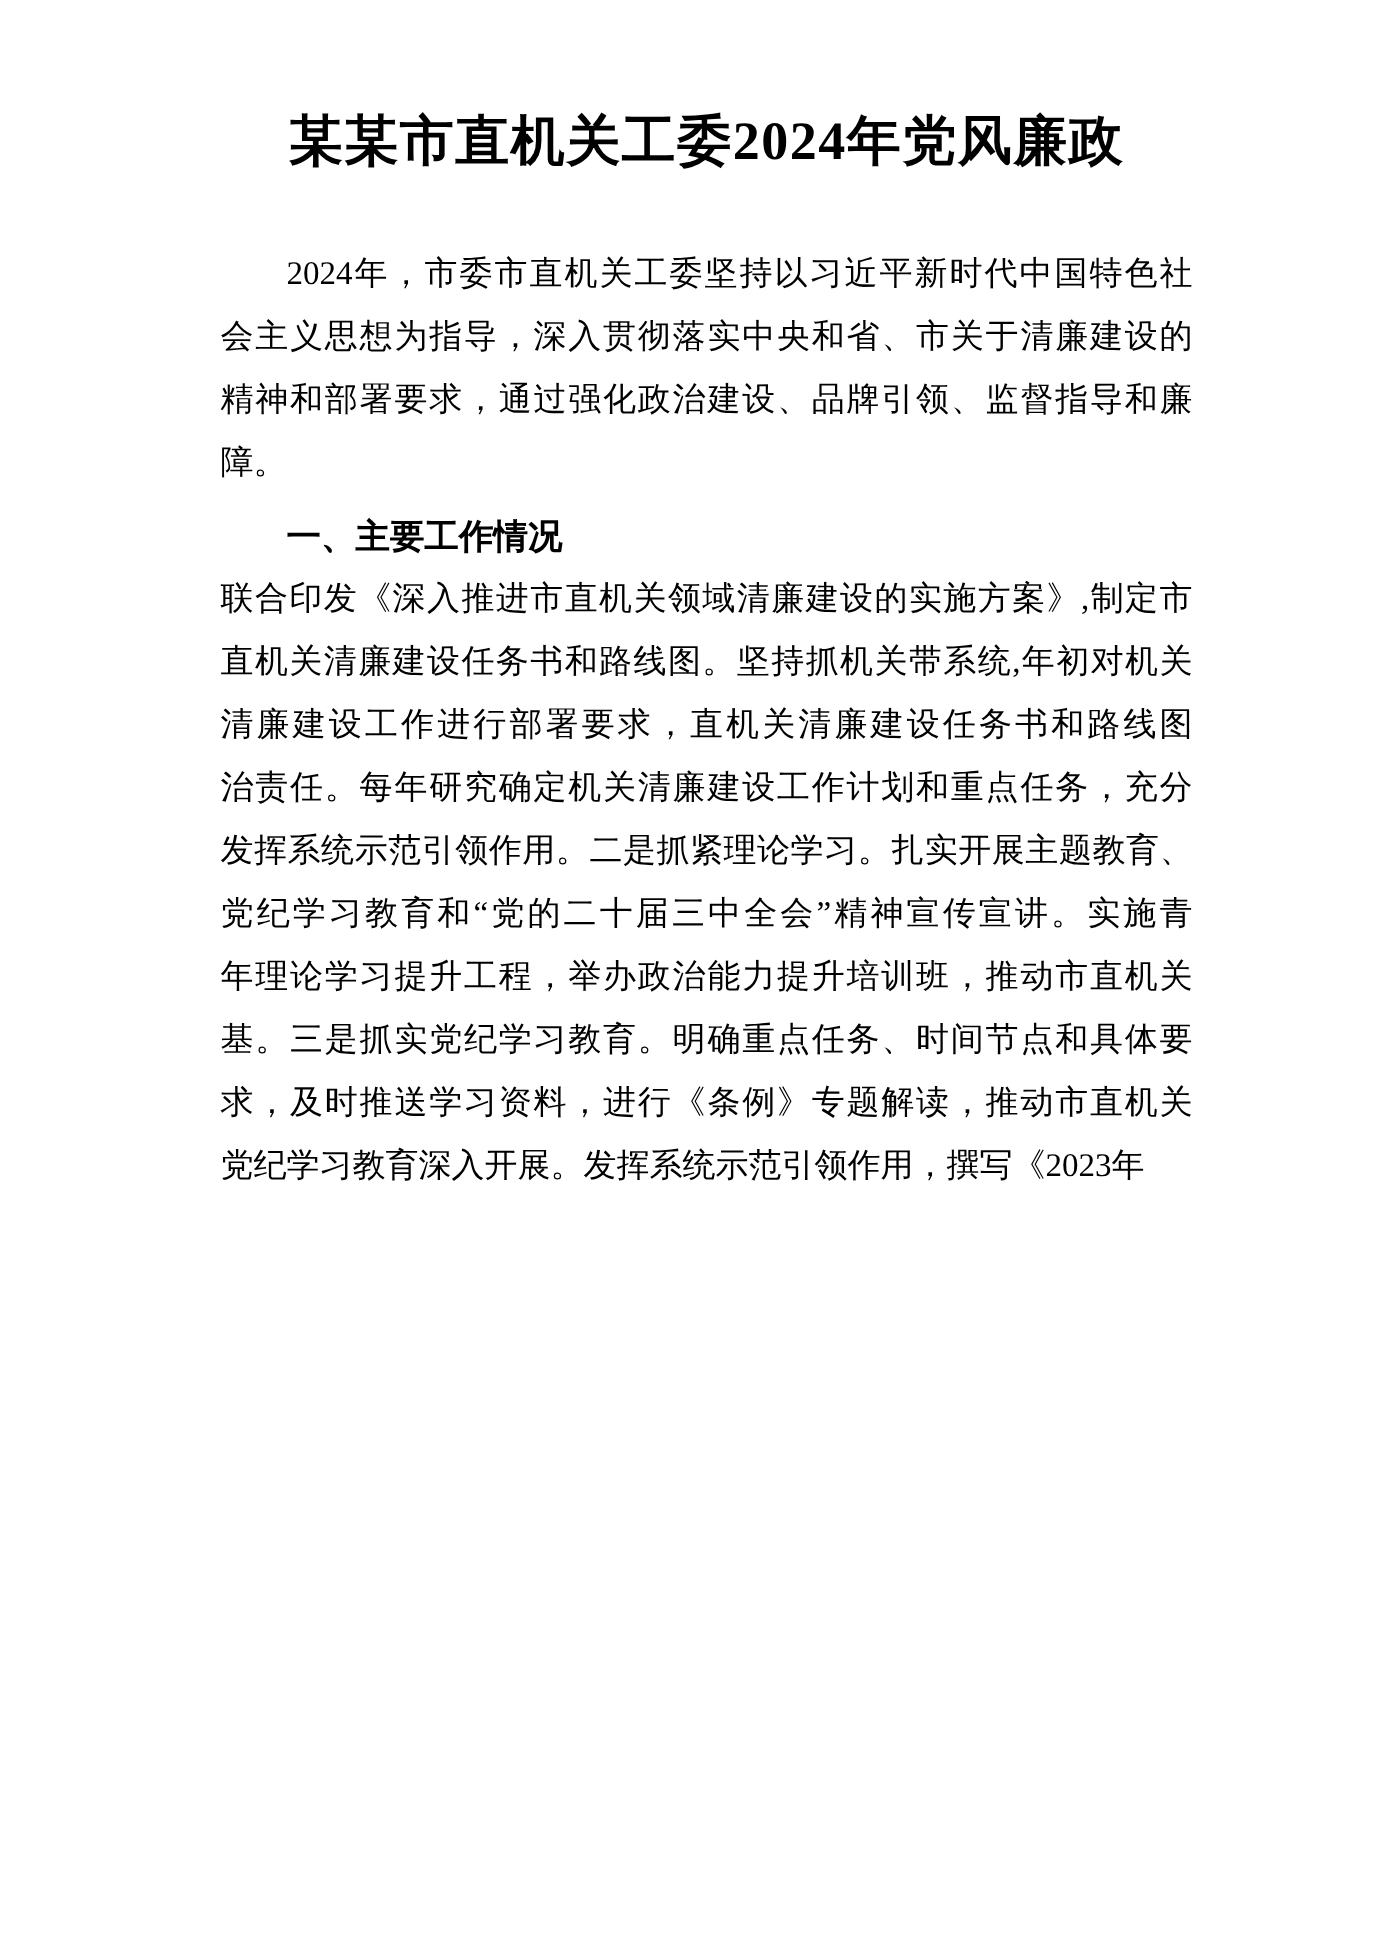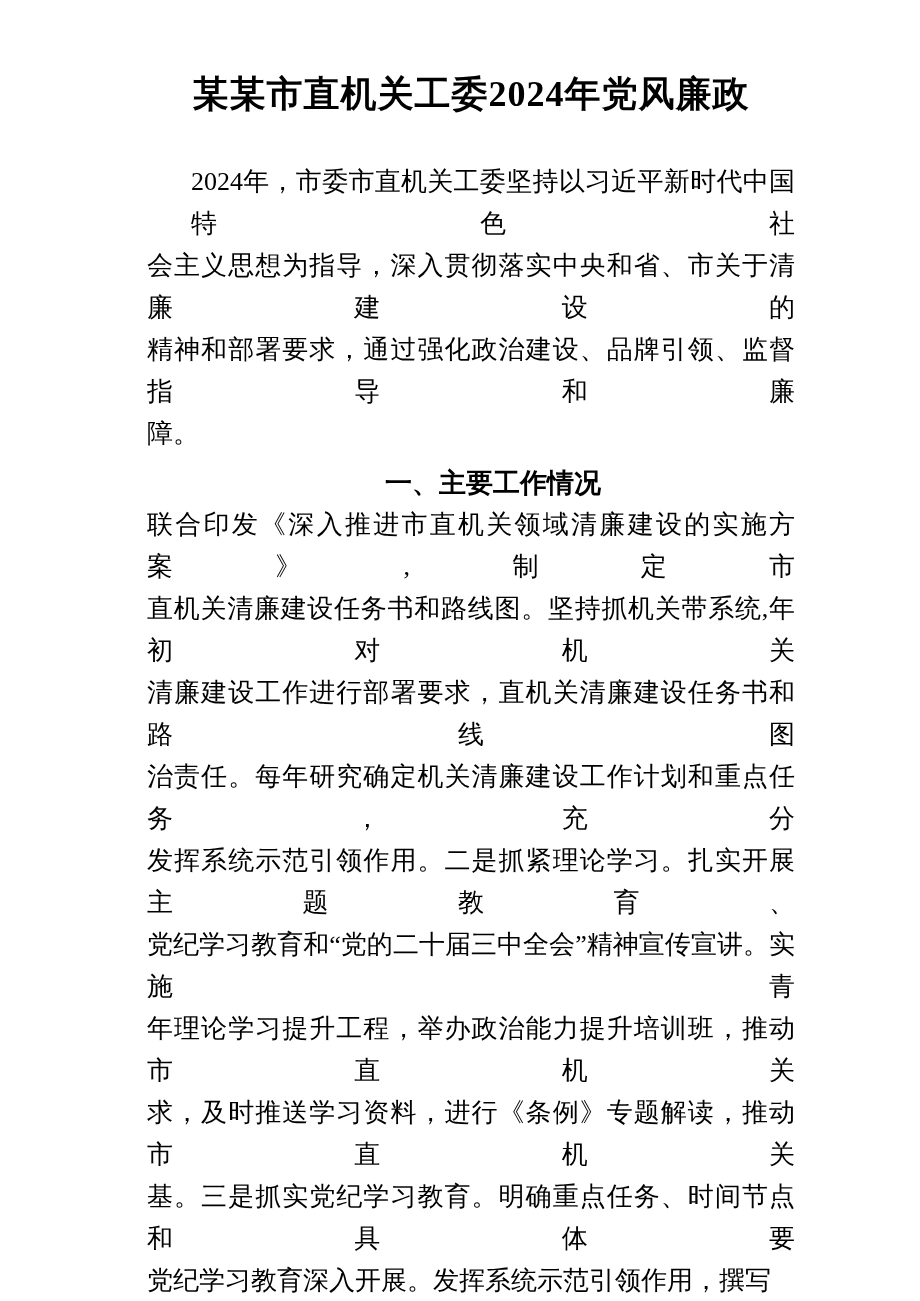--- a/index.html
+++ b/index.html
@@ -25,36 +25,36 @@
     font-family: "Liberation Serif", "DejaVu Serif", serif;
     font-weight: bold;
     font-size: 36px;
     line-height: 46px;
     text-align: center;
     letter-spacing: 1px;
   }
   .block { margin: 0; }
   .block-para .line {
     font-family: "Liberation Serif", "DejaVu Serif", serif;
-    font-size: 26px;
+    font-size: 22px;
     line-height: 42px;
     text-align: justify;
     text-align-last: justify;
   }
   .block-para .line.indent { padding-left: 44px; }
   .block-para .line.last { text-align: left; text-align-last: left; }
   .block-intro { margin-top: 44px; }
   .block-heading { margin-top: 7px; }
   .block-heading .line {
     font-family: "Liberation Sans", "DejaVu Sans", sans-serif;
     font-weight: bold;
-    font-size: 27px;
+    font-size: 23px;
     line-height: 42px;
     padding-left: 44px;
-    text-align: center;
+    text-align: left;
   }
 </style>
 </head>
 <body>
 
 <div class="page">
   <div class="content">
     <div class="doc-title">
       <div class="title-line">某某市直机关工委2024年党风廉政</div>
     </div>
@@ -69,19 +69,19 @@
           <div class="line last">一、主要工作情况</div>
         </div>
         <div class="block block-para">
           <div class="line">联合印发《深入推进市直机关领域清廉建设的实施方案》,制定市</div>
           <div class="line">直机关清廉建设任务书和路线图。坚持抓机关带系统,年初对机关</div>
           <div class="line">清廉建设工作进行部署要求，直机关清廉建设任务书和路线图</div>
           <div class="line">治责任。每年研究确定机关清廉建设工作计划和重点任务，充分</div>
           <div class="line">发挥系统示范引领作用。二是抓紧理论学习。扎实开展主题教育、</div>
           <div class="line">党纪学习教育和“党的二十届三中全会”精神宣传宣讲。实施青</div>
           <div class="line">年理论学习提升工程，举办政治能力提升培训班，推动市直机关</div>
+          <div class="line">基。三是抓实党纪学习教育。明确重点任务、时间节点和具体要</div>
           <div class="line">求，及时推送学习资料，进行《条例》专题解读，推动市直机关</div>
-          <div class="line">基。三是抓实党纪学习教育。明确重点任务、时间节点和具体要</div>
           <div class="line last">党纪学习教育深入开展。发挥系统示范引领作用，撰写《2023年</div>
         </div>
       </div>
   </div>
 </div>
 
 </body></html>

